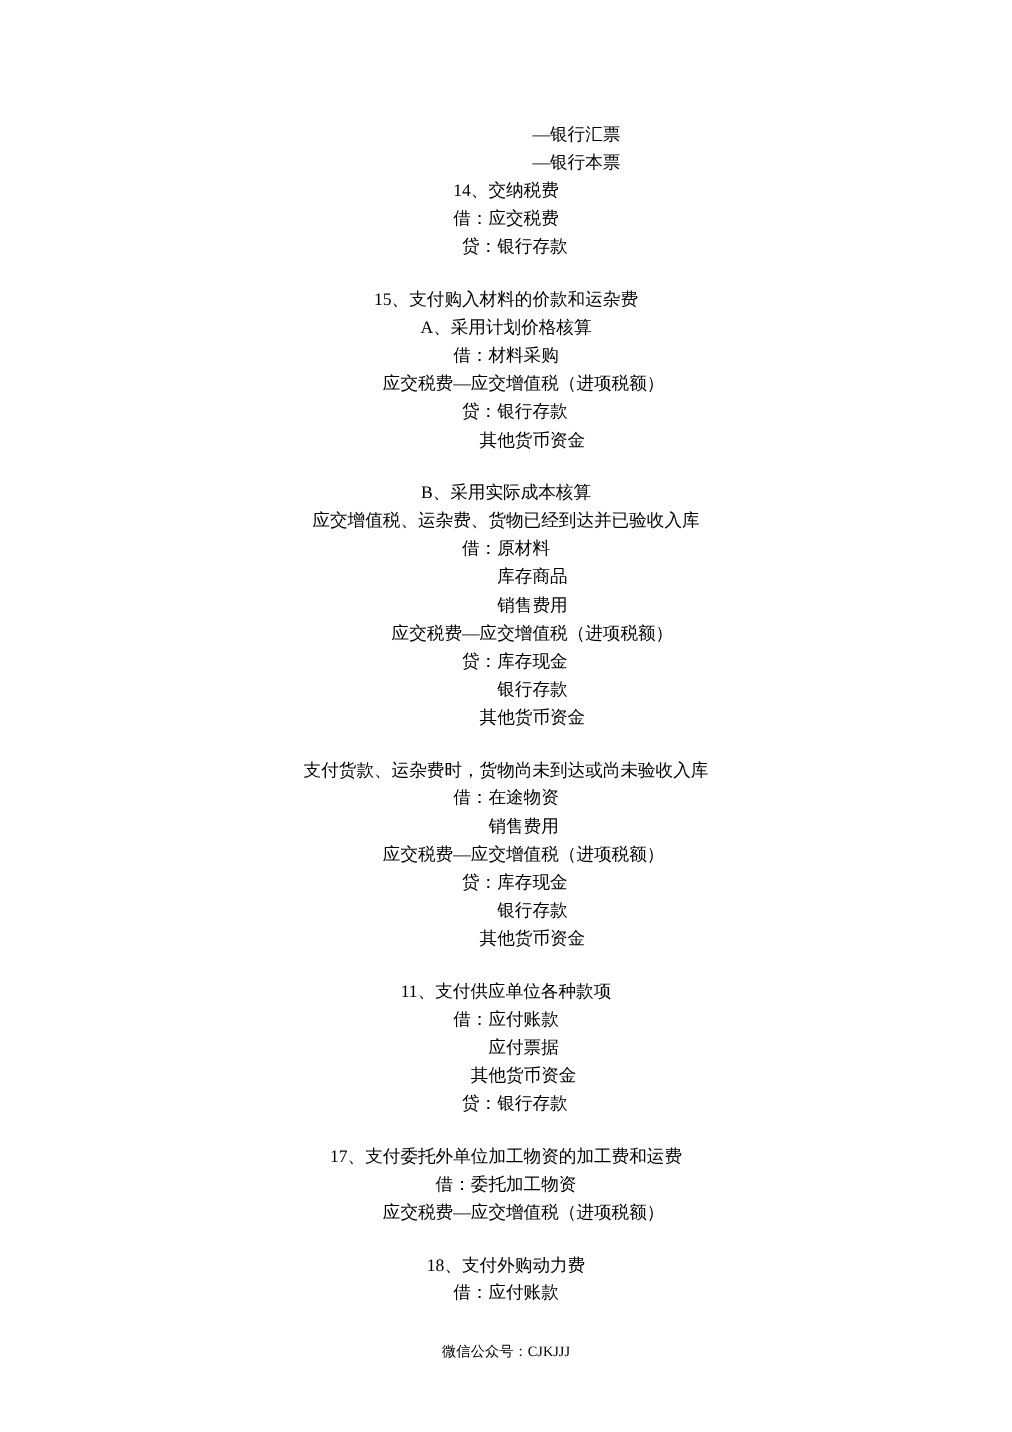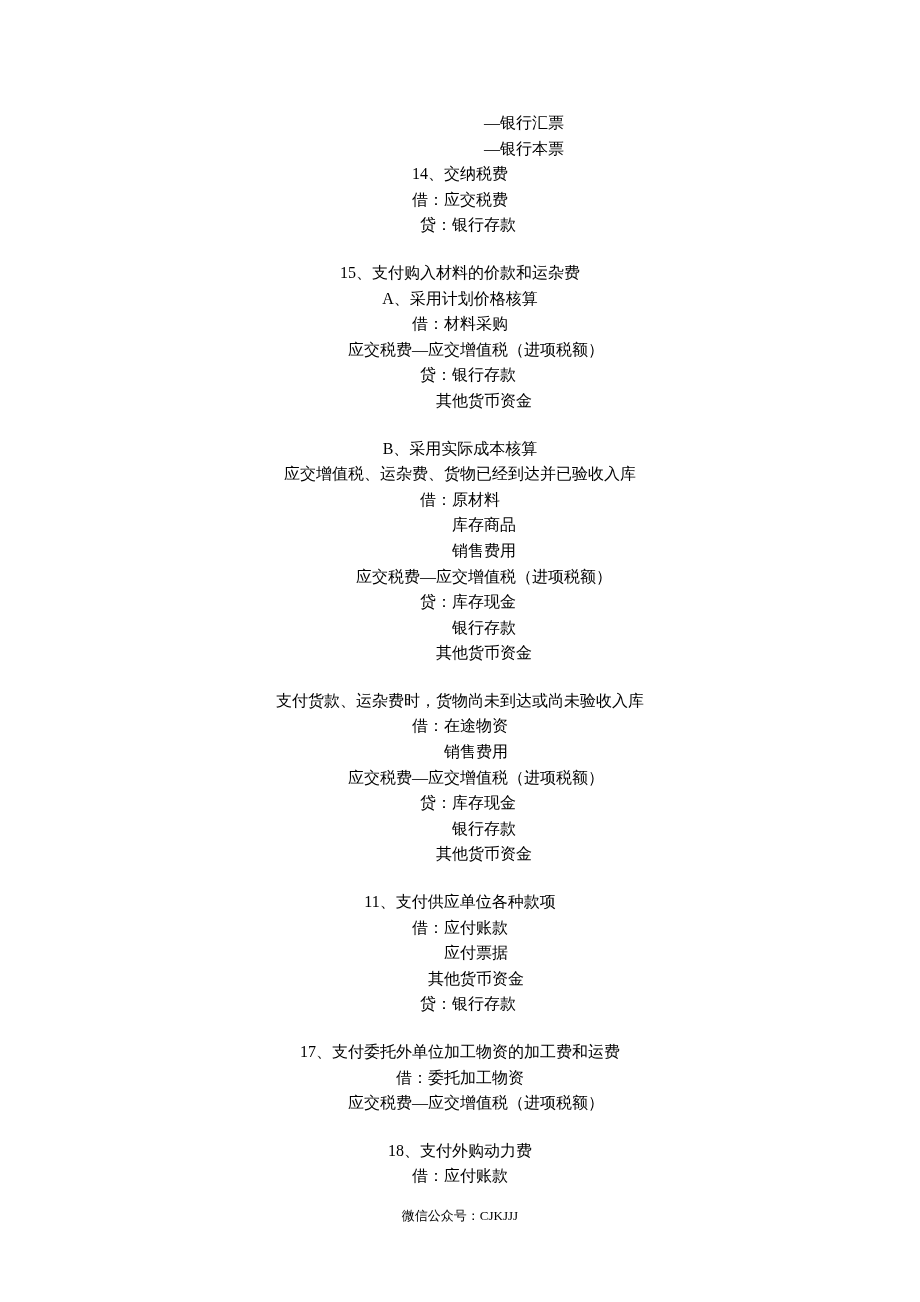--- a/index.html
+++ b/index.html
@@ -26,21 +26,21 @@
       white-space: pre;
     }
     .indent-1 {
       padding-left: 128px;
     }
     .section-gap {
       height: 22px;
     }
     .footer {
       position: absolute;
-      bottom: 75px;
+      bottom: 62px;
       left: 0;
       right: 0;
       text-align: center;
       font-size: 13px;
     }
   </style>
 </head>
 <body>
 
 <div class="content">

